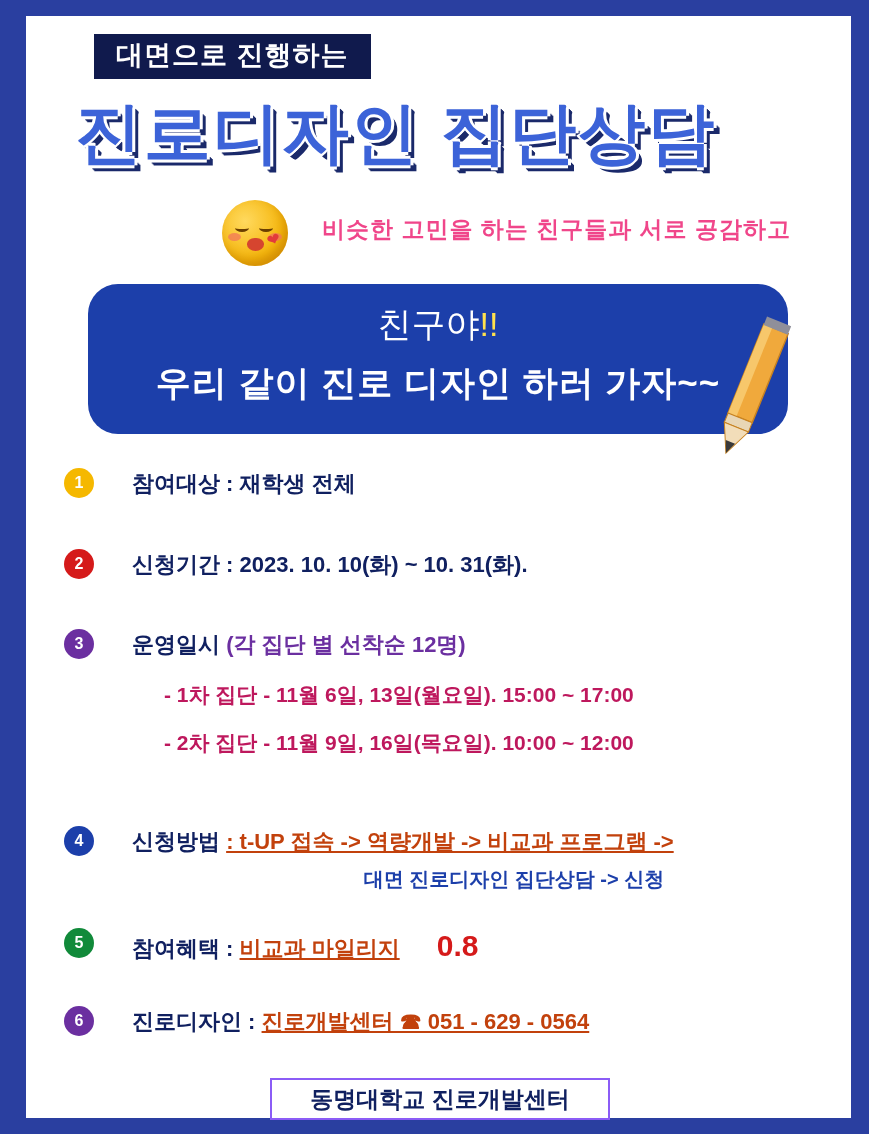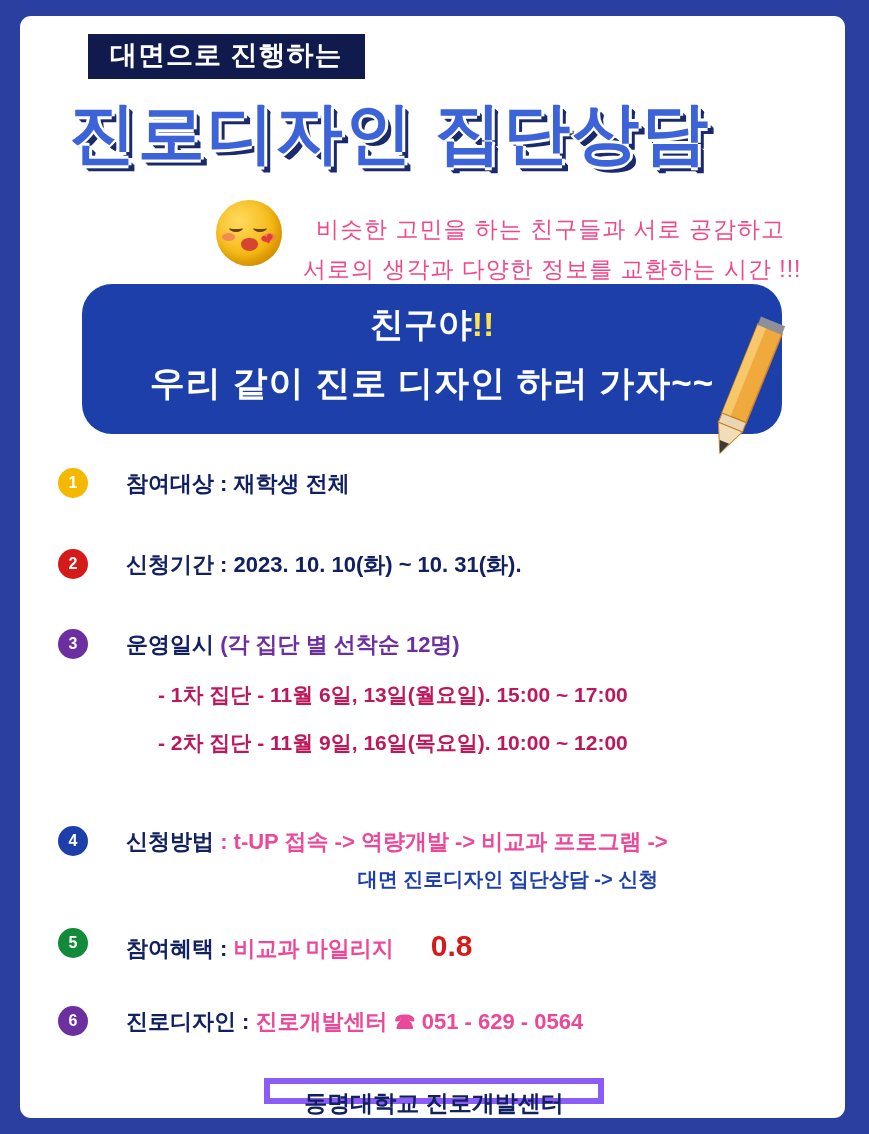--- a/index.html
+++ b/index.html
@@ -8,27 +8,26 @@
   }
   body {
     width: 869px;
     height: 1134px;
     background: #2a3fa0;
     font-family: "Liberation Sans", sans-serif;
     overflow: hidden;
   }
   .poster {
     position: absolute;
-    left: 20px;
+    left: 26px;
     top: 16px;
     width: 825px;
     height: 1102px;
     background: #ffffff;
     box-sizing: border-box;
-    border-radius: 11px;
   }
 
   
   .ribbon {
     position: absolute;
     left: 68px;
     top: 18px;
     background: #101a4d;
     color: #ffffff;
     font-size: 27px;
@@ -101,21 +100,21 @@
     height: 14px;
     transform: rotate(-20deg);
     color: #e23b3b;
     font-size: 16px;
     line-height: 14px;
   }
   .pinkline {
     position: absolute;
     color: #f0468a;
     font-size: 23px;
-    font-weight: normal;
+    font-weight: bold;
     white-space: nowrap;
     letter-spacing: 1px;
   }
   .pinkline.l1 { left: 296px; top: 198px; }
   .pinkline.l2 { left: 283px; top: 238px; }
 
   
   .bluebox {
     position: absolute;
     left: 62px;
@@ -125,21 +124,21 @@
     background: #1c3faa;
     border-radius: 30px;
   }
   .bluebox .line1 {
     position: absolute;
     top: 18px;
     width: 100%;
     text-align: center;
     color: #ffffff;
     font-size: 34px;
-    font-weight: bold;
+    font-weight: normal;
   }
   .bluebox .line1 .bang { color: #ffe14d; }
   .bluebox .line2 {
     position: absolute;
     top: 76px;
     width: 100%;
     text-align: center;
     color: #ffffff;
     font-size: 35px;
     font-weight: bold;
@@ -193,21 +192,21 @@
   }
   .sub {
     position: absolute;
     left: 100px;
     font-size: 21px;
     font-weight: bold;
     color: #be185d;
     white-space: nowrap;
   }
   .purple { color: #6b2fa0; }
-  .blue { color: #ec4899; }
+  .blue { color: #c2410c; text-decoration: underline; }
   .bignum {
     font-size: 30px;
     color: #d51a1a;
     font-weight: bold;
     margin-left: 31px;
   }
 
   .item4sub {
     position: absolute;
     left: 120px;
@@ -219,22 +218,22 @@
     color: #1c3faa;
     white-space: nowrap;
   }
 
   
   .footer {
     position: absolute;
     left: 244px;
     top: 1062px;
     width: 340px;
-    height: 26px;
-    border: 6px solid #8b5cf6;
+    height: 42px;
+    border: 2px solid #8b5cf6;
     box-sizing: border-box;
     text-align: center;
     line-height: 38px;
     font-size: 23px;
     font-weight: bold;
     color: #102060;
   }
 </style>
 </head>
 <body>
@@ -248,21 +247,20 @@
   <div class="emoji">
     <div class="eye l"></div>
     <div class="eye r"></div>
     <div class="blush l"></div>
     <div class="blush r"></div>
     <div class="kiss"></div>
     <div class="heart">❤</div>
   </div>
 
   <div class="pinkline l1">비슷한 고민을 하는 친구들과 서로 공감하고</div>
-  <div class="pinkline l2">서로의 생각과 다양한 정보를 교환하는 시간 !!!</div>
 
   <div class="bluebox">
     <div class="line1">
       <span>친구야</span><span class="bang">!!</span>
     </div>
     <div class="line2">우리 같이 진로 디자인 하러 가자~~</div>
   </div>
 
   <svg class="pencil" viewBox="0 0 130 150">
     <g transform="rotate(22 65 75)">

